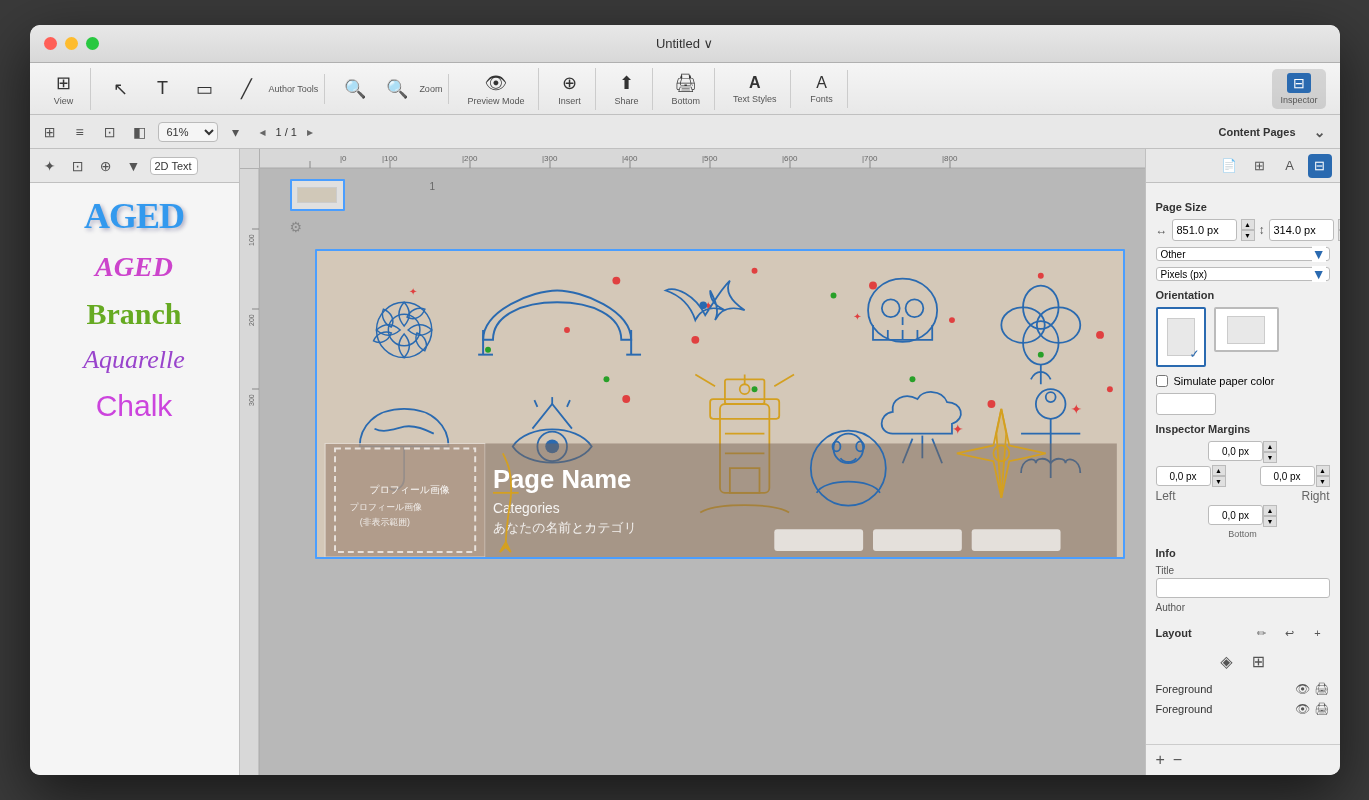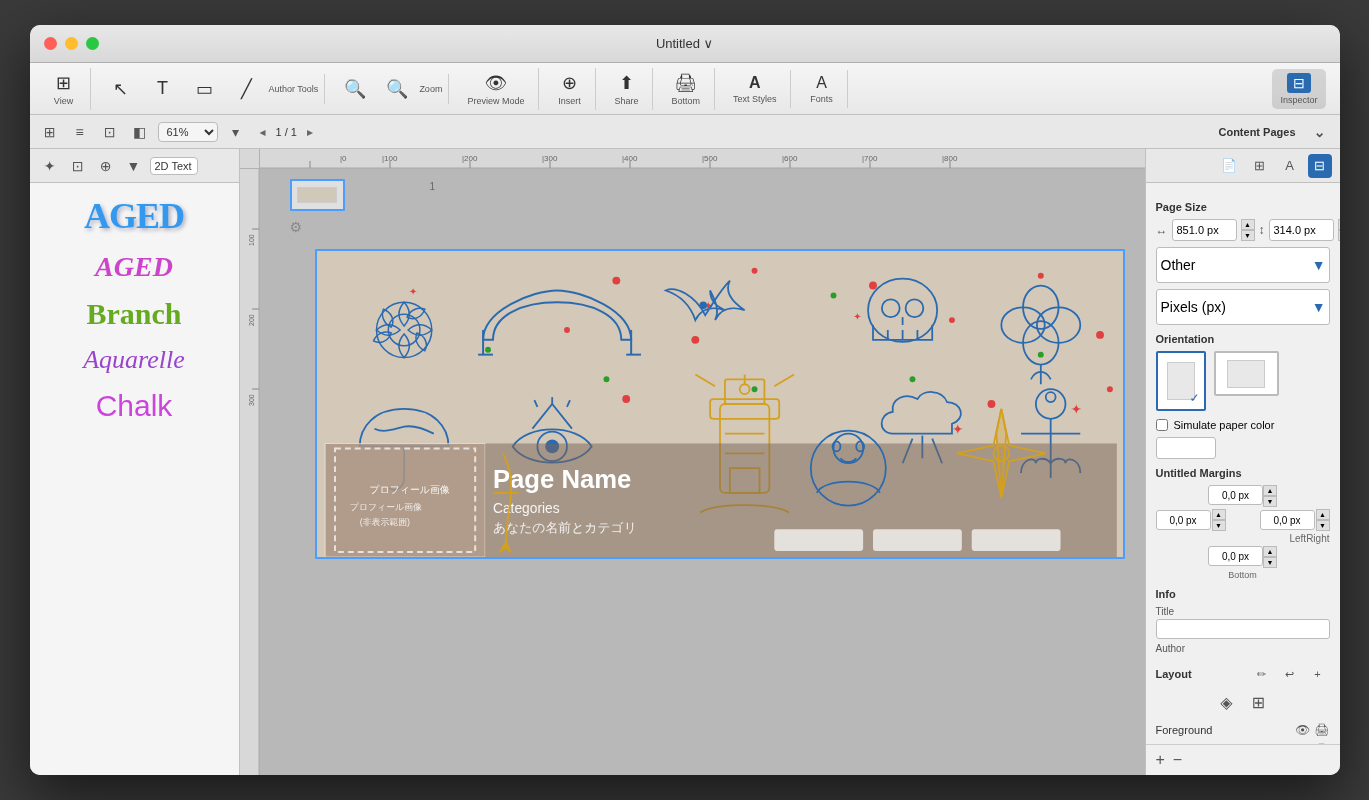--- a/index.html
+++ b/index.html
@@ -284,25 +284,25 @@
       align-items: center;
       justify-content: center;
       cursor: pointer;
     }
     .dropdown-row {
       position: relative;
       margin-bottom: 6px;
     }
     .dropdown-row select {
       width: 100%;
-      height: 36px;
+      height: 14px;
       border: 1px solid #bbb;
       border-radius: 3px;
       background: white;
-      font-size: 14px;
+      font-size: 10px;
       padding: 0 4px;
       appearance: none;
     }
     .dropdown-arrow {
       position: absolute;
       right: 4px;
       top: 50%;
       transform: translateY(-50%);
       font-size: 10px;
       color: #666;
@@ -897,21 +897,21 @@
             <div style="width:38px;height:28px;background:#e8e8e8;border:1px solid #ccc;"></div>
           </div>
         </div>
 
         <div class="checkbox-row">
           <input type="checkbox" style="">
           <span>Simulate paper color</span>
         </div>
         <div class="color-swatch"></div>
 
-        <div class="section-label">Untitled Margins</div>
+        <div class="section-label">Inspector Margins</div>
 
         <div style="display:flex;justify-content:center;margin-bottom:2px;">
           <input class="margin-input" value="0,0 px" style="width: 55px; height: 20px; border: 1px solid rgb(187, 187, 187); border-radius: 3px; font-size: 10px; text-align: center;">
           <div style="display:flex;flex-direction:column">
             <div class="stepper-btn">▲</div>
             <div class="stepper-btn">▼</div>
           </div>
         </div>
         <div style="display:flex;justify-content:space-between;align-items:center;margin-bottom:2px;">
           <div style="display:flex;align-items:center;gap:1px;">
@@ -922,21 +922,21 @@
             </div>
           </div>
           <div style="display:flex;align-items:center;gap:1px;">
             <input class="margin-input" value="0,0 px" style="width: 55px; height: 20px; border: 1px solid rgb(187, 187, 187); border-radius: 3px; font-size: 10px; text-align: center;">
             <div style="display:flex;flex-direction:column">
               <div class="stepper-btn">▲</div>
               <div class="stepper-btn">▼</div>
             </div>
           </div>
         </div>
-        <div style="display:flex;justify-content:flex-end;font-size:10px;color:#666;margin-bottom:2px;margin-left:36px;">
+        <div style="display:flex;justify-content:space-between;font-size:12px;color:#666;margin-bottom:2px;">
           <span>Left</span>
           <span>Right</span>
         </div>
 
         <div style="display:flex;justify-content:center;margin-bottom:2px;">
           <input class="margin-input" value="0,0 px" style="width: 55px; height: 20px; border: 1px solid rgb(187, 187, 187); border-radius: 3px; font-size: 10px; text-align: center;">
           <div style="display:flex;flex-direction:column">
             <div class="stepper-btn">▲</div>
             <div class="stepper-btn">▼</div>
           </div>

